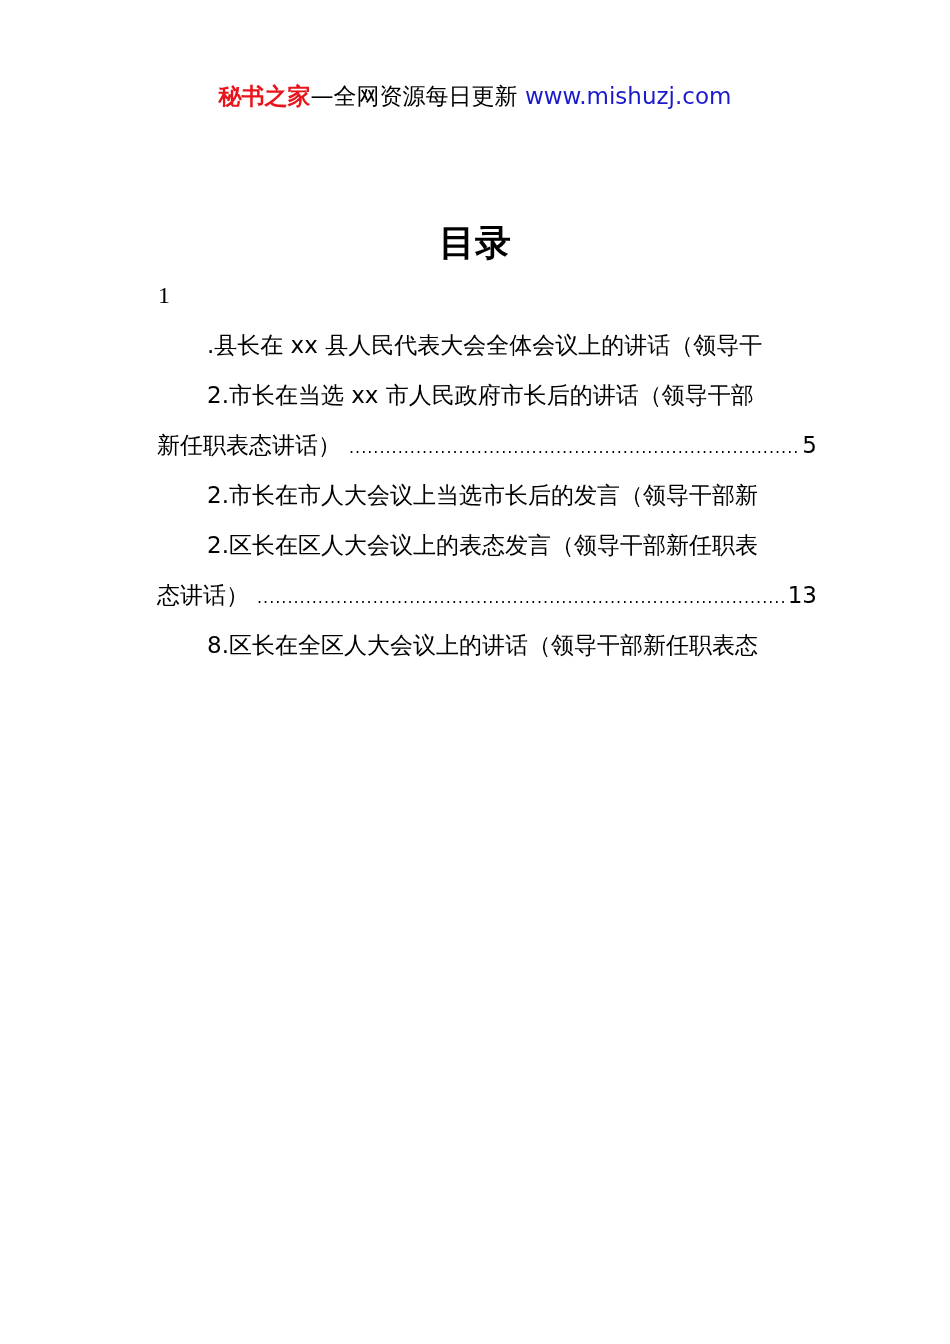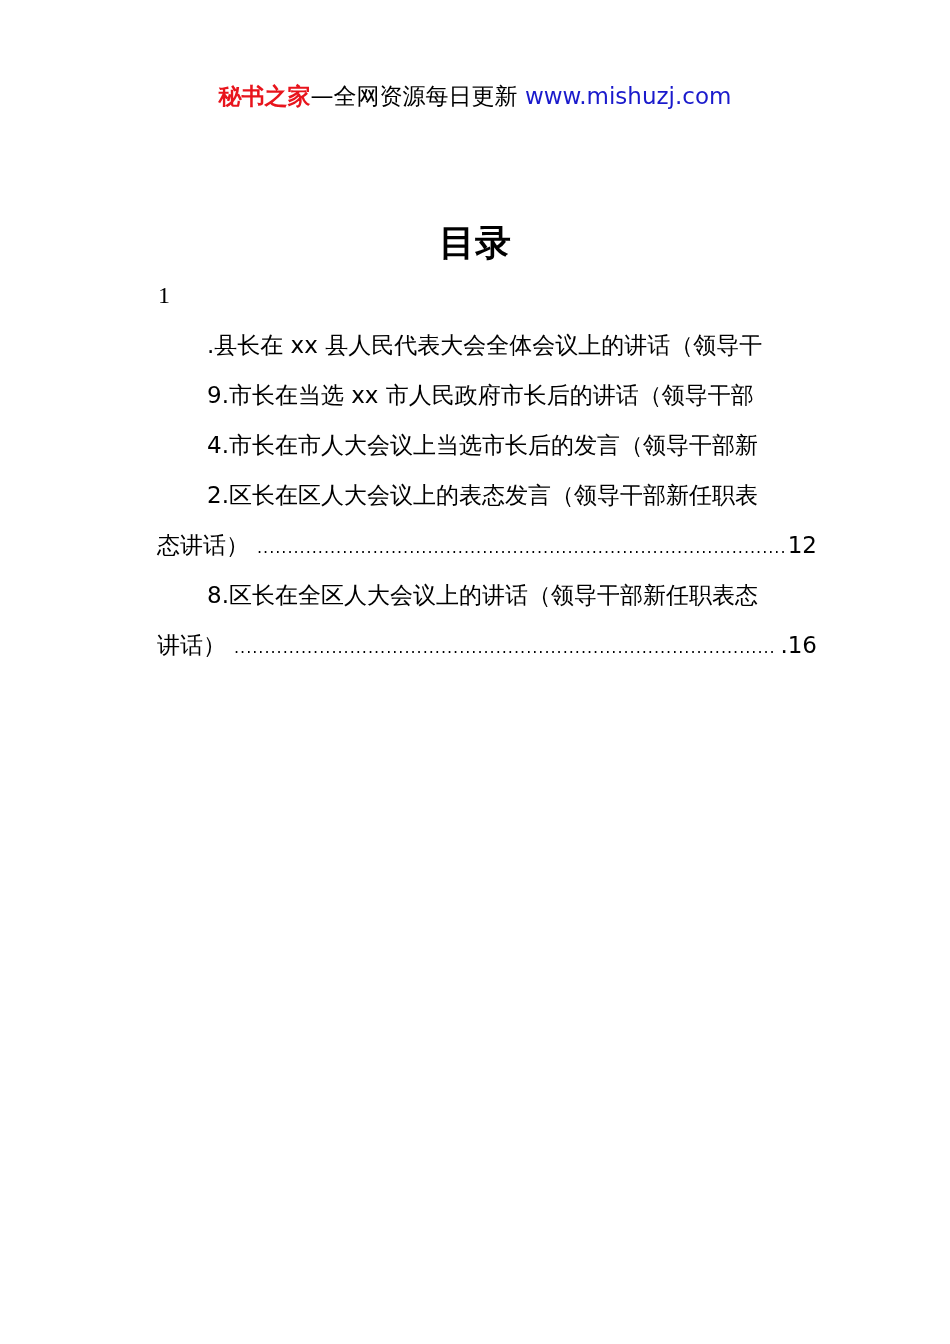--- a/index.html
+++ b/index.html
@@ -37,41 +37,41 @@
 <div class="num1">1</div>
 
 <div class="toc">
   <div class="entry">
     <div class="line first">
         <span>.县长在 xx 县人民代表大会全体会议上的讲话（领导干</span>
       </div>
   </div>
   <div class="entry">
     <div class="line first">
-        <span>9.市长在当选 xx 市人民政府市长后的讲话（领导干部</span>
+        <span>2.市长在当选 xx 市人民政府市长后的讲话（领导干部</span>
+      </div>
+    <div class="line">
+        <span>新任职表态讲话）</span>
+        <span class="dots"></span>
+        <span class="page">5</span>
       </div>
   </div>
   <div class="entry">
     <div class="line first">
-        <span>4.市长在市人大会议上当选市长后的发言（领导干部新</span>
+        <span>2.市长在市人大会议上当选市长后的发言（领导干部新</span>
       </div>
   </div>
   <div class="entry">
     <div class="line first">
         <span>2.区长在区人大会议上的表态发言（领导干部新任职表</span>
       </div>
     <div class="line">
         <span>态讲话）</span>
         <span class="dots"></span>
-        <span class="page">12</span>
+        <span class="page">13</span>
       </div>
   </div>
   <div class="entry">
     <div class="line first">
         <span>8.区长在全区人大会议上的讲话（领导干部新任职表态</span>
       </div>
-    <div class="line">
-        <span>讲话）</span>
-        <span class="dots"></span>
-        <span class="page">.16</span>
-      </div>
   </div>
 </div>
 
 </body></html>

